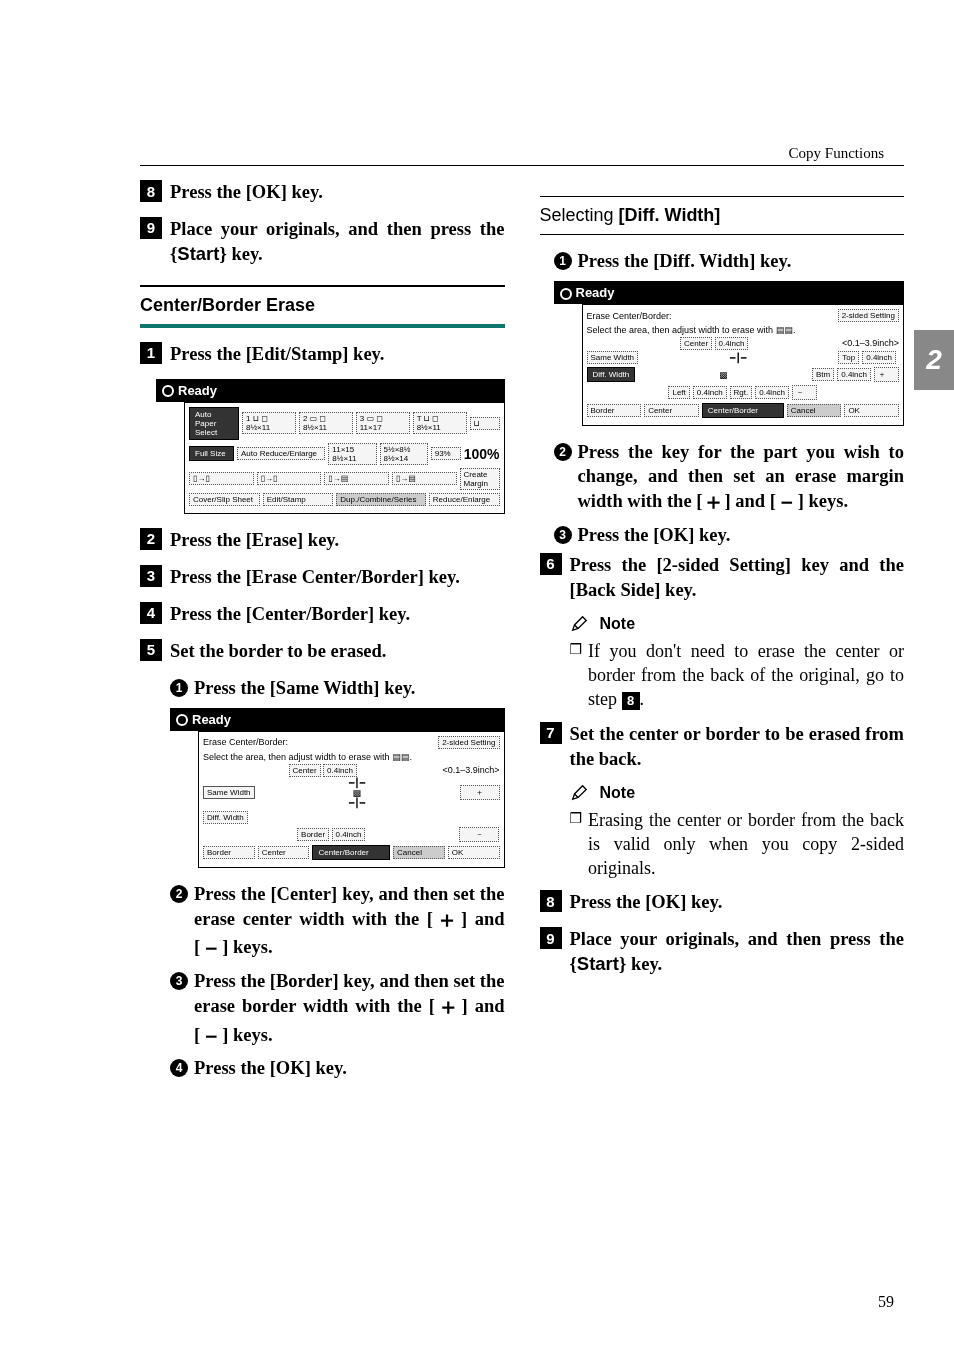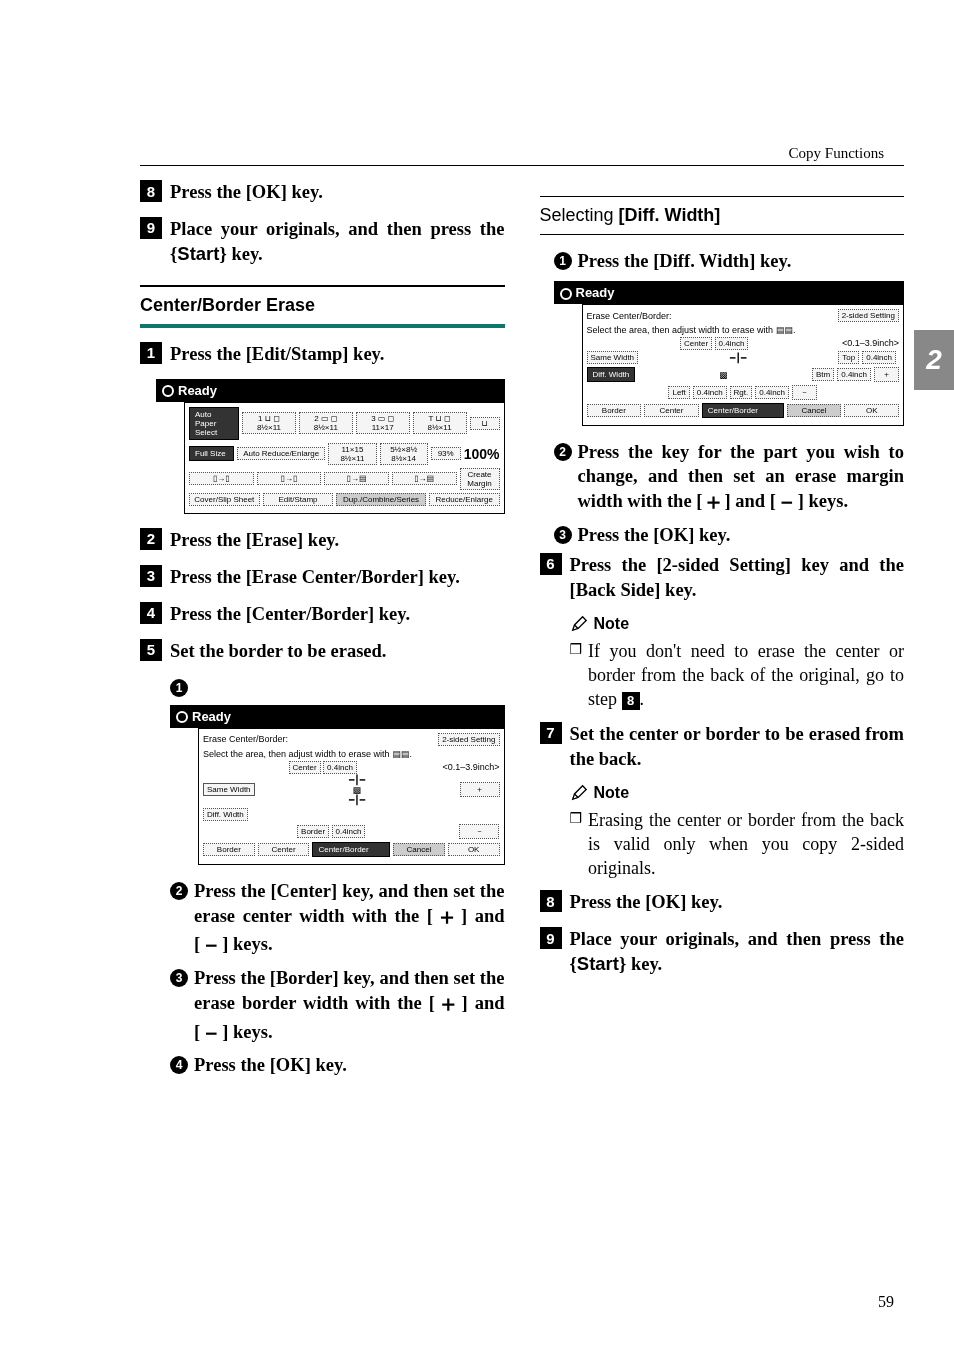--- a/index.html
+++ b/index.html
@@ -153,34 +153,33 @@
     .lcd-row {
       display: flex;
       gap: 3px;
       margin-bottom: 3px;
       align-items: center;
     }
     .lcd-btn {
       border: 1px dotted #555;
       padding: 1px 3px;
       font-size: 8px;
-      text-align: center;
       background: #f5f5f5;
     }
     .lcd-btn-dark {
       background: #333;
       color: #fff;
       border: 1px solid #000;
       padding: 2px 5px;
       font-size: 8px;
     }
     .note-header {
       display: flex;
       align-items: center;
-      gap: 6px;
+      gap: 12px;
       margin: 12px 0 6px 30px;
     }
     .note-icon {
       width: 18px;
       height: 18px;
     }
     .note-title {
       font-family: Arial, sans-serif;
       font-weight: bold;
       font-size: 16px;
@@ -305,20 +304,21 @@
       <span class="step-text">Press the [Center/Border] key.</span>
     </div>
     <div class="step">
       <span class="step-icon">5</span>
       <span class="step-text">Set the border to be erased.</span>
     </div>
 
 
     <div class="sub-step">
       <span class="circle-num">1</span>
+      <span class="sub-step-text">Press the [Same Width] key.</span>
     </div>
 
     <div class="screenshot-box">
       <div class="ready-bar"><span class="ready-circle"></span><span>Ready</span></div>
       <div class="lcd-body">
         <div class="lcd-row" style="justify-content:space-between">
           <span>Erase Center/Border:</span>
           <div class="lcd-btn">2-sided Setting</div>
         </div>
         <div class="lcd-row"><span>Select the area, then adjust width to erase with</span> ▤▤.</div>

